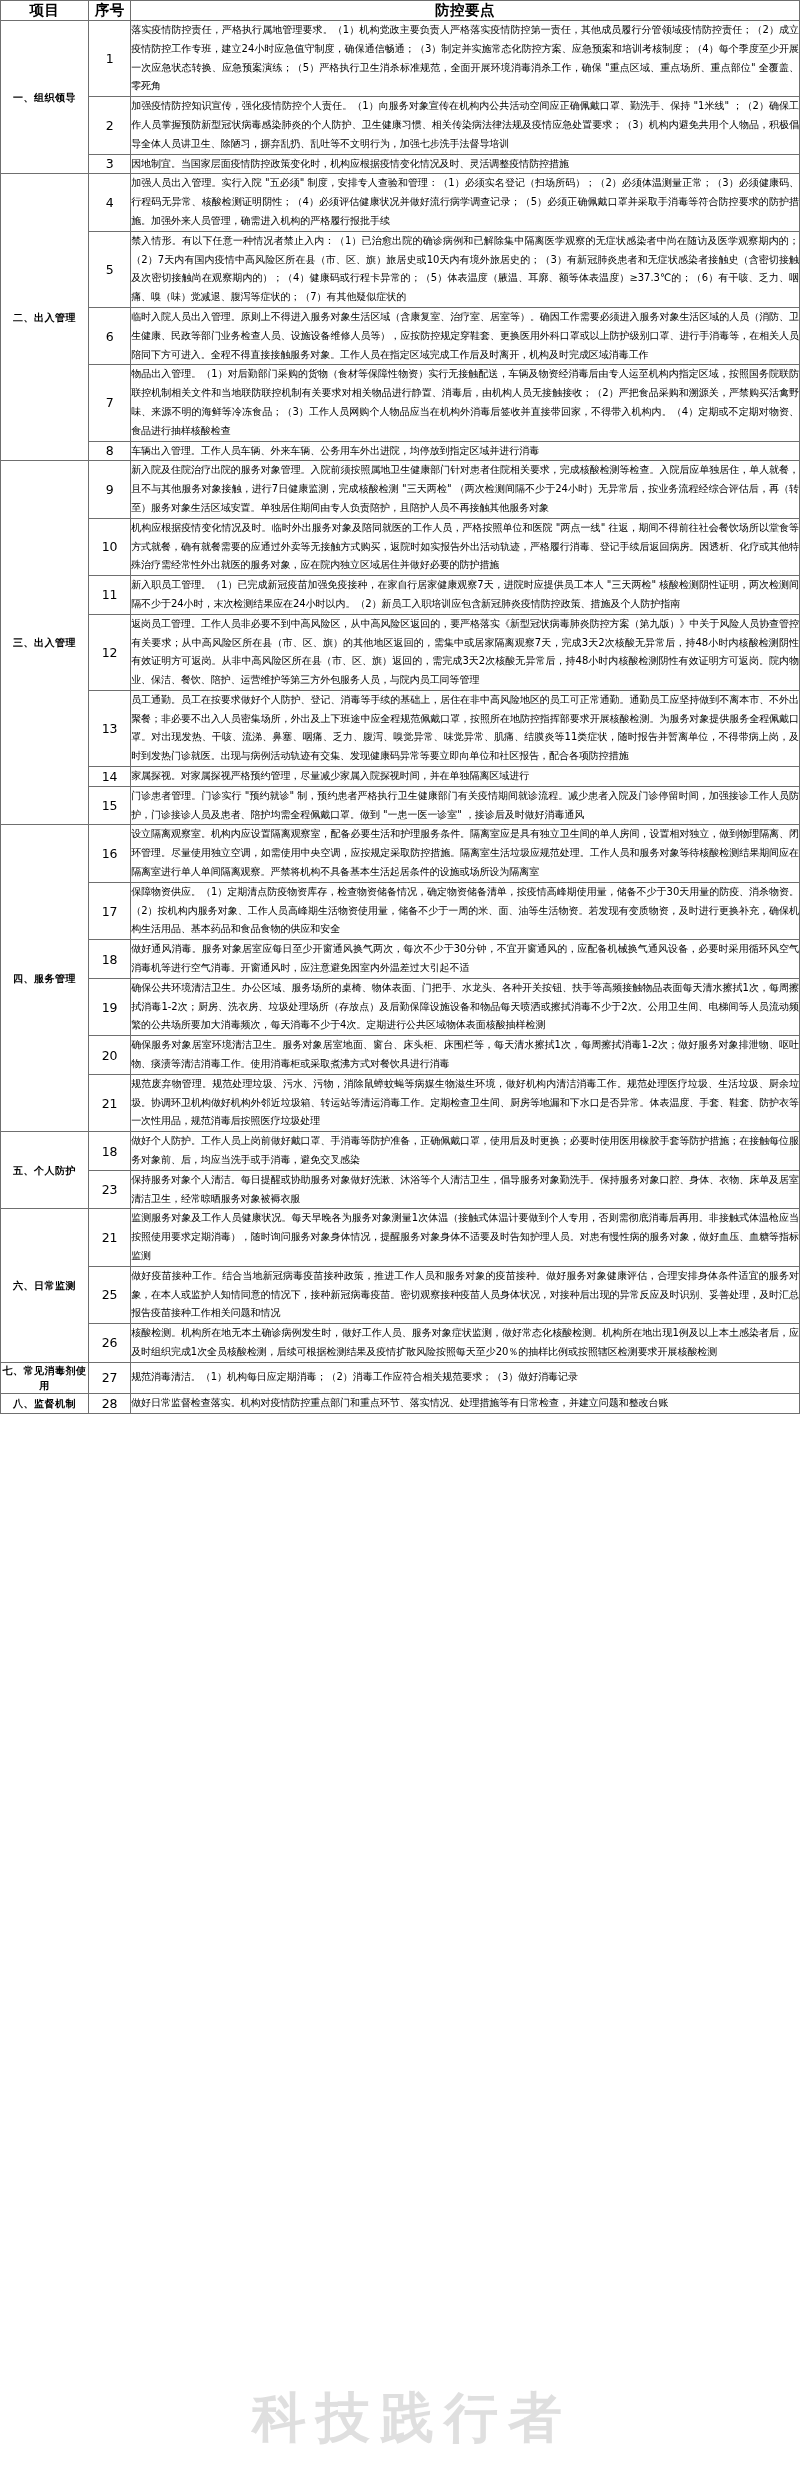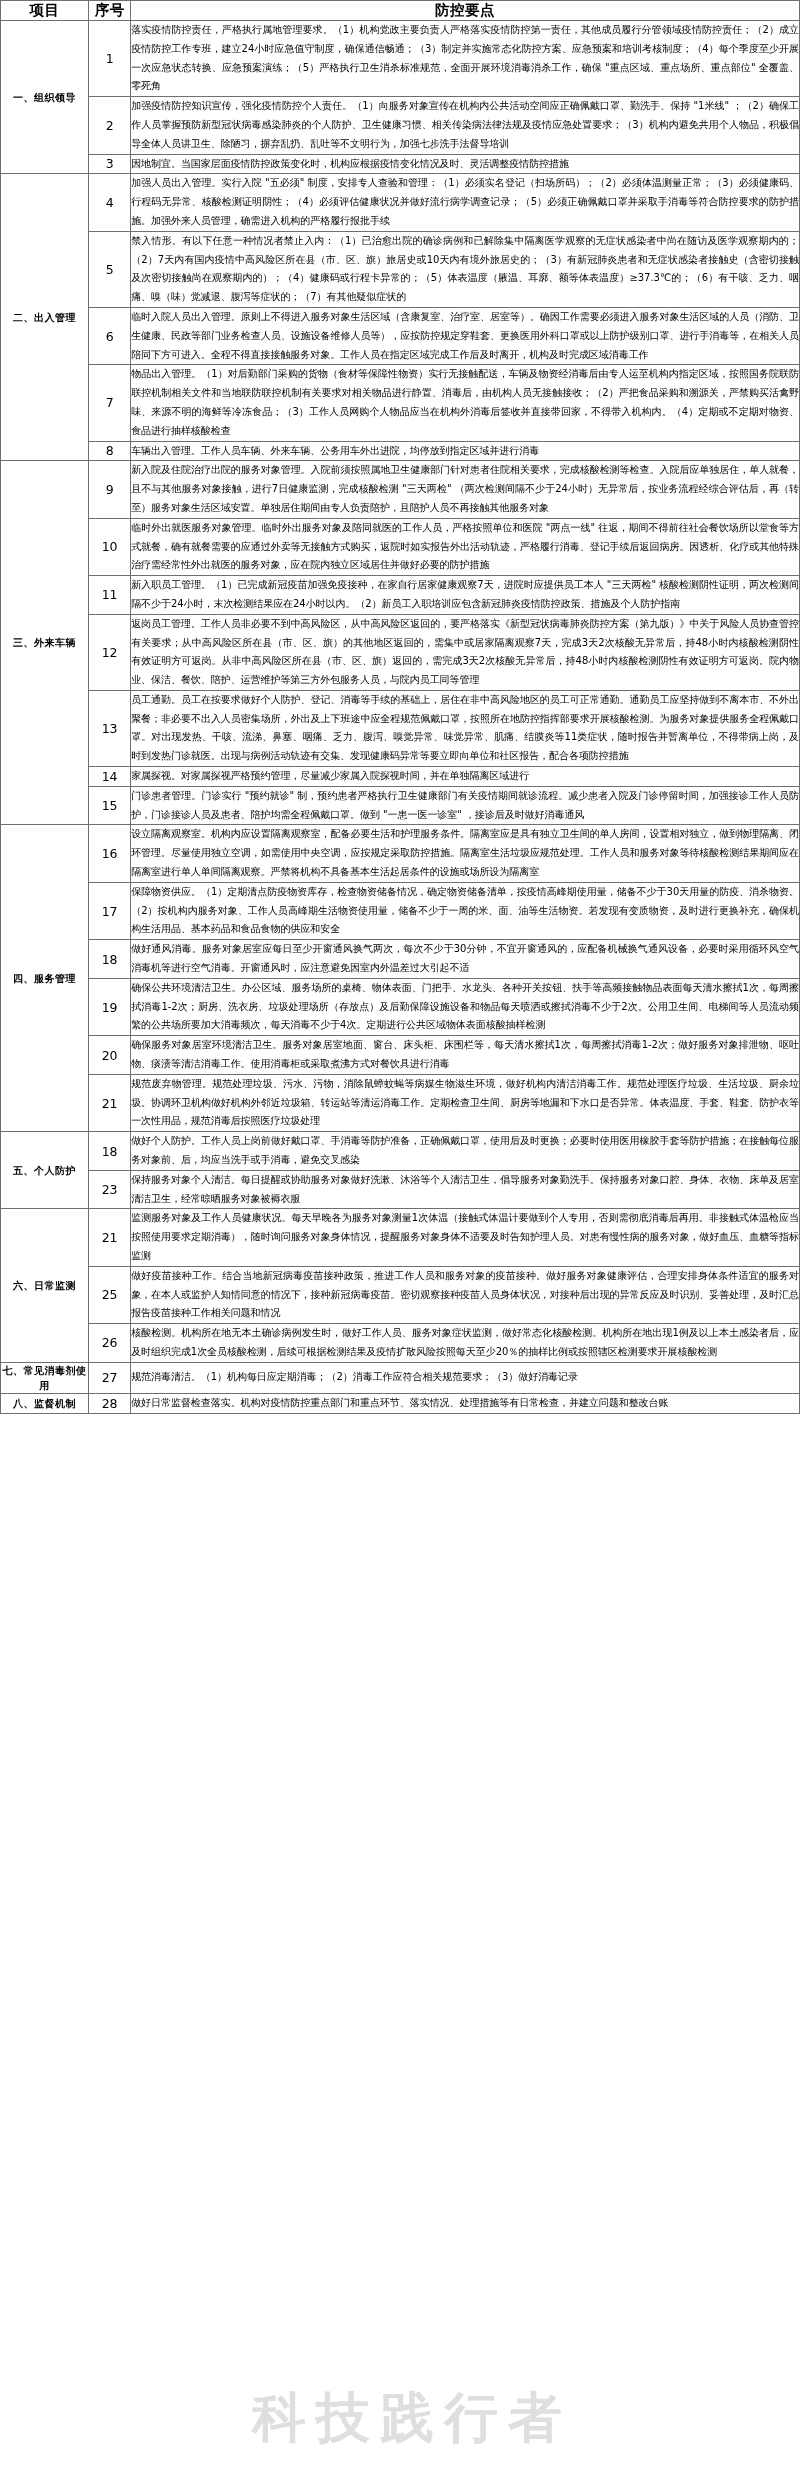--- a/index.html
+++ b/index.html
@@ -117,27 +117,27 @@
       </tr>
       <tr>
         <td class="seq-cell">7</td>
         <td class="points-cell">物品出入管理。（1）对后勤部门采购的货物（食材等保障性物资）实行无接触配送，车辆及物资经消毒后由专人运至机构内指定区域，按照国务院联防联控机制相关文件和当地联防联控机制有关要求对相关物品进行静置、消毒后，由机构人员无接触接收；（2）严把食品采购和溯源关，严禁购买活禽野味、来源不明的海鲜等冷冻食品；（3）工作人员网购个人物品应当在机构外消毒后签收并直接带回家，不得带入机构内。（4）定期或不定期对物资、食品进行抽样核酸检查</td>
       </tr>
       <tr>
         <td class="seq-cell">8</td>
         <td class="points-cell">车辆出入管理。工作人员车辆、外来车辆、公务用车外出进院，均停放到指定区域并进行消毒</td>
       </tr>
       <tr class="section-top">
-        <td class="project-cell" rowspan="7">三、外来车辆</td>
+        <td class="project-cell" rowspan="7">三、出入管理</td>
         <td class="seq-cell">9</td>
         <td class="points-cell">新入院及住院治疗出院的服务对象管理。入院前须按照属地卫生健康部门针对患者住院相关要求，完成核酸检测等检查。入院后应单独居住，单人就餐，且不与其他服务对象接触，进行7日健康监测，完成核酸检测 "三天两检" （两次检测间隔不少于24小时）无异常后，按业务流程经综合评估后，再（转至）服务对象生活区域安置。单独居住期间由专人负责陪护，且陪护人员不再接触其他服务对象</td>
       </tr>
       <tr>
         <td class="seq-cell">10</td>
-        <td class="points-cell">临时外出就医服务对象管理。临时外出服务对象及陪同就医的工作人员，严格按照单位和医院 "两点一线" 往返，期间不得前往社会餐饮场所以堂食等方式就餐，确有就餐需要的应通过外卖等无接触方式购买，返院时如实报告外出活动轨迹，严格履行消毒、登记手续后返回病房。因透析、化疗或其他特殊治疗需经常性外出就医的服务对象，应在院内独立区域居住并做好必要的防护措施</td>
+        <td class="points-cell">机构应根据疫情变化情况及时。临时外出服务对象及陪同就医的工作人员，严格按照单位和医院 "两点一线" 往返，期间不得前往社会餐饮场所以堂食等方式就餐，确有就餐需要的应通过外卖等无接触方式购买，返院时如实报告外出活动轨迹，严格履行消毒、登记手续后返回病房。因透析、化疗或其他特殊治疗需经常性外出就医的服务对象，应在院内独立区域居住并做好必要的防护措施</td>
       </tr>
       <tr>
         <td class="seq-cell">11</td>
         <td class="points-cell">新入职员工管理。（1）已完成新冠疫苗加强免疫接种，在家自行居家健康观察7天，进院时应提供员工本人 "三天两检" 核酸检测阴性证明，两次检测间隔不少于24小时，末次检测结果应在24小时以内。（2）新员工入职培训应包含新冠肺炎疫情防控政策、措施及个人防护指南</td>
       </tr>
       <tr>
         <td class="seq-cell">12</td>
         <td class="points-cell">返岗员工管理。工作人员非必要不到中高风险区，从中高风险区返回的，要严格落实《新型冠状病毒肺炎防控方案（第九版）》中关于风险人员协查管控有关要求；从中高风险区所在县（市、区、旗）的其他地区返回的，需集中或居家隔离观察7天，完成3天2次核酸无异常后，持48小时内核酸检测阴性有效证明方可返岗。从非中高风险区所在县（市、区、旗）返回的，需完成3天2次核酸无异常后，持48小时内核酸检测阴性有效证明方可返岗。院内物业、保洁、餐饮、陪护、运营维护等第三方外包服务人员，与院内员工同等管理</td>
       </tr>
       <tr>

